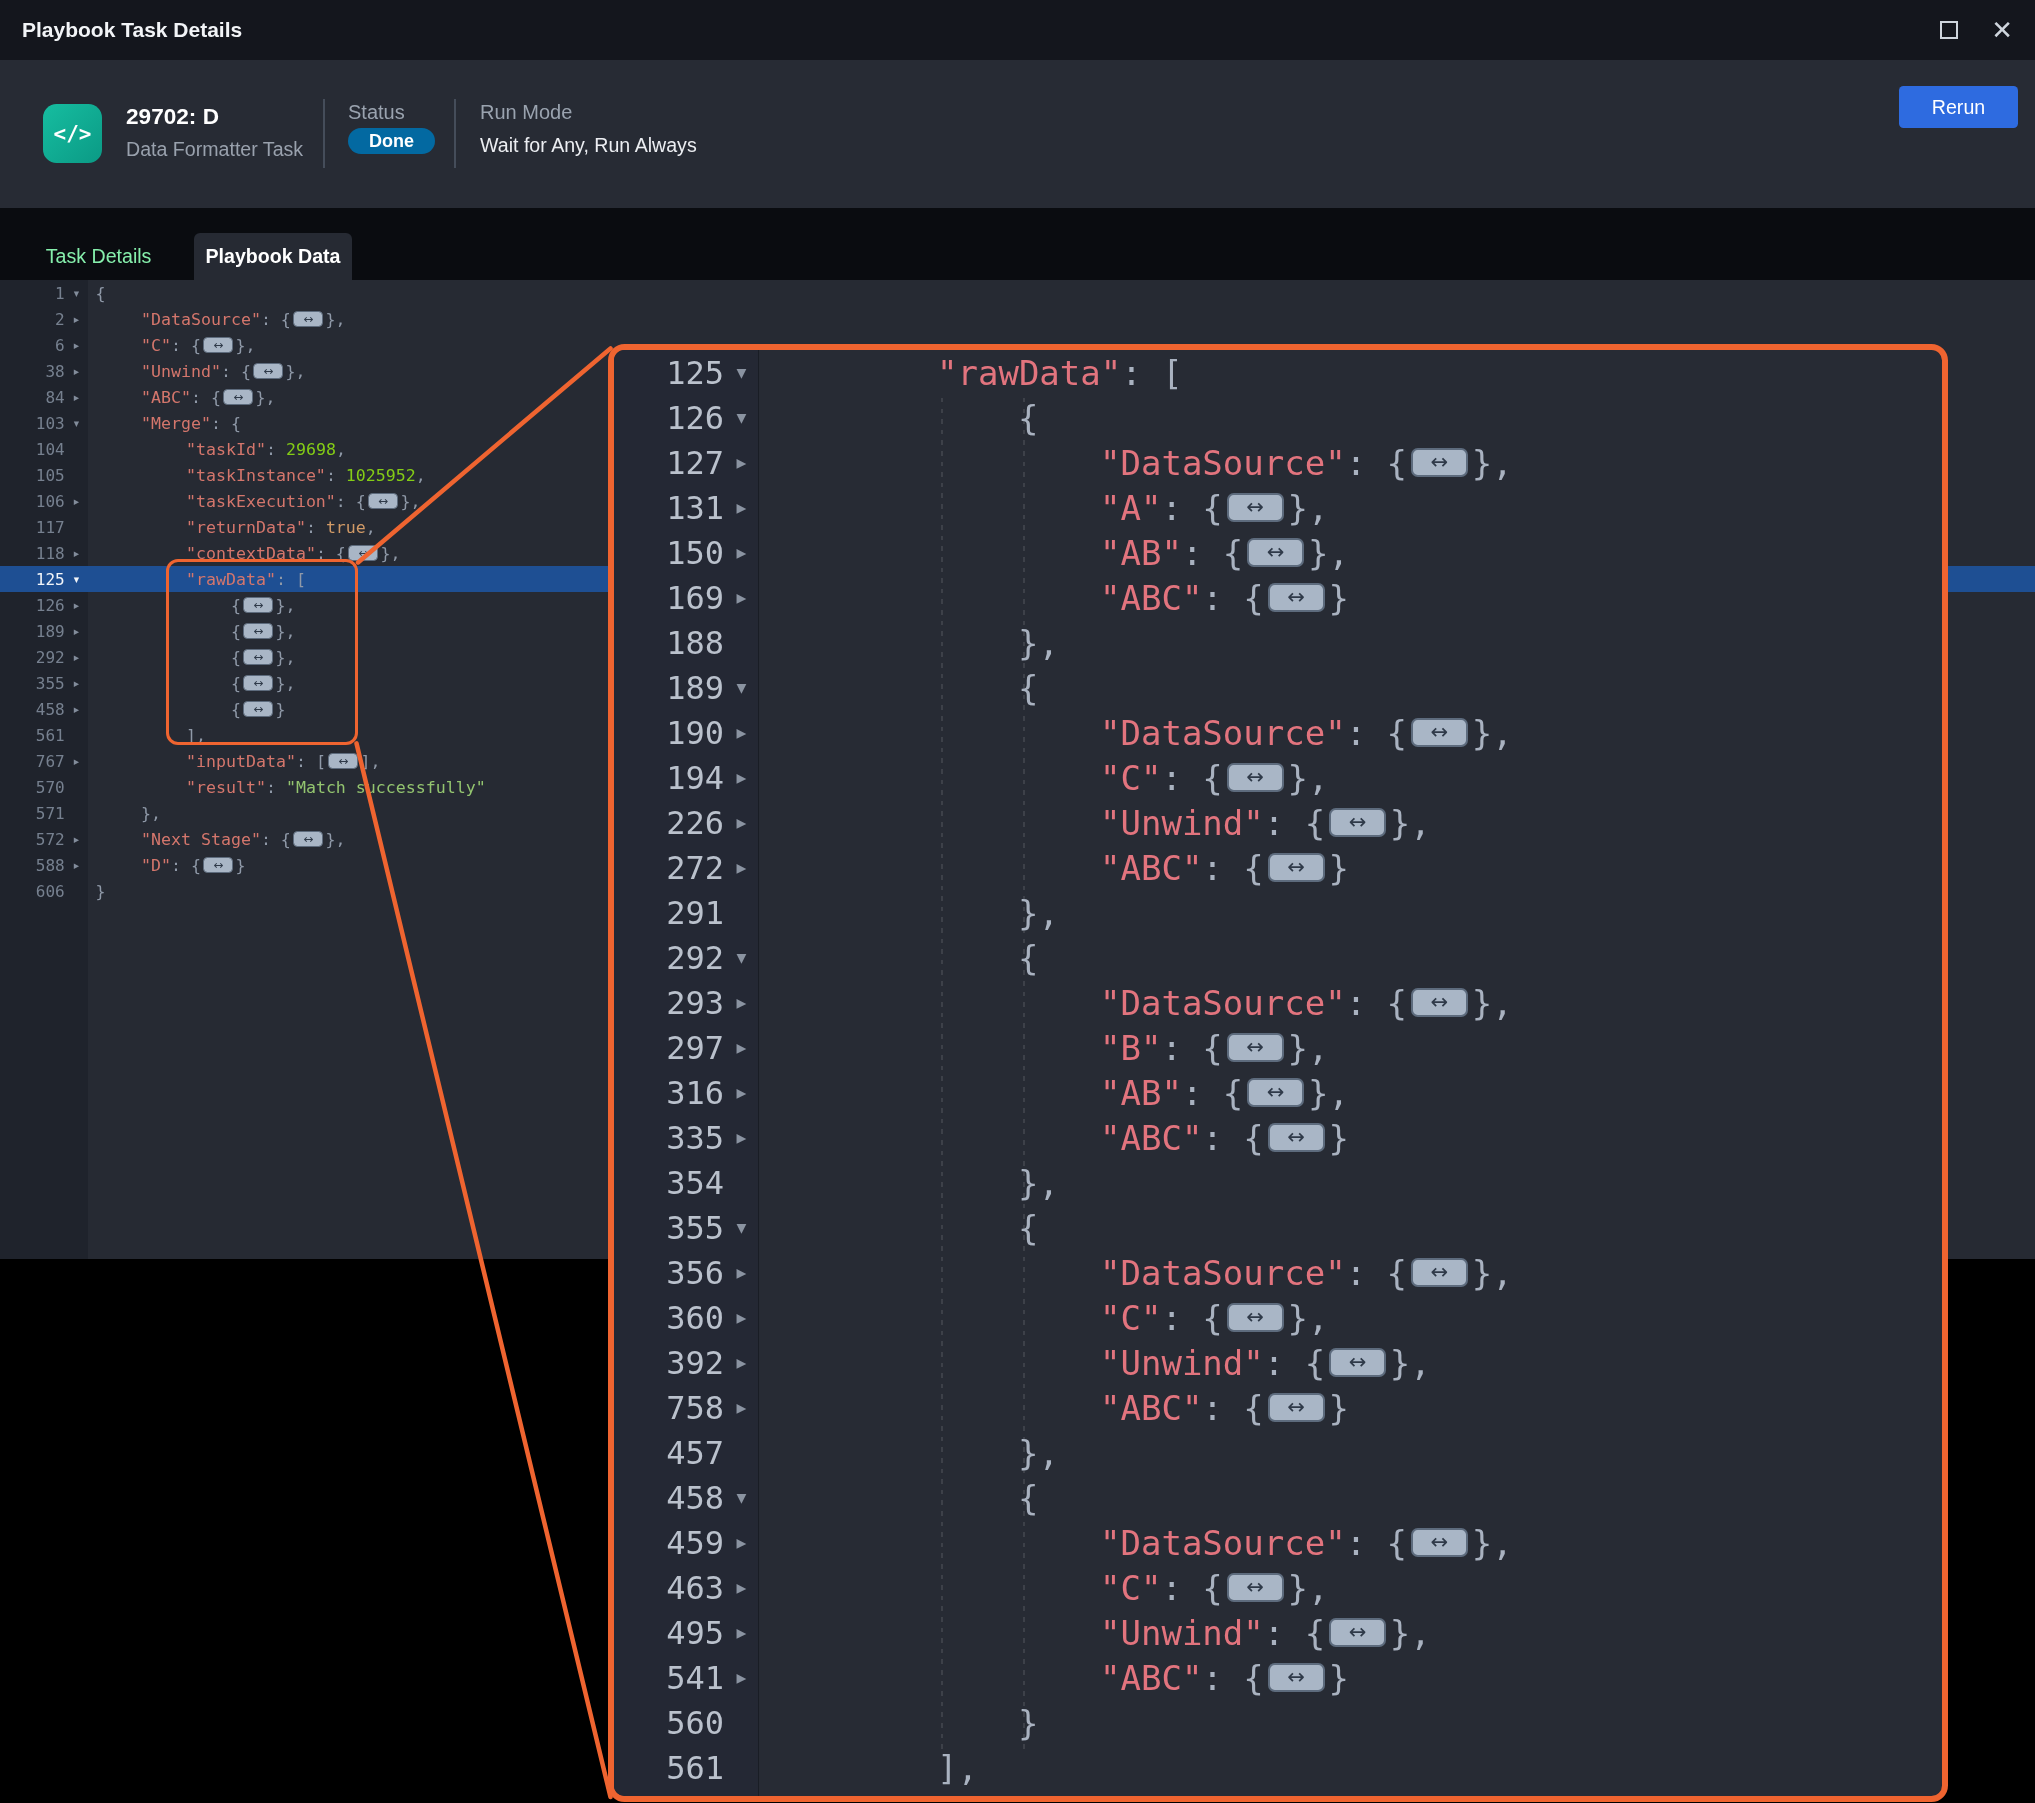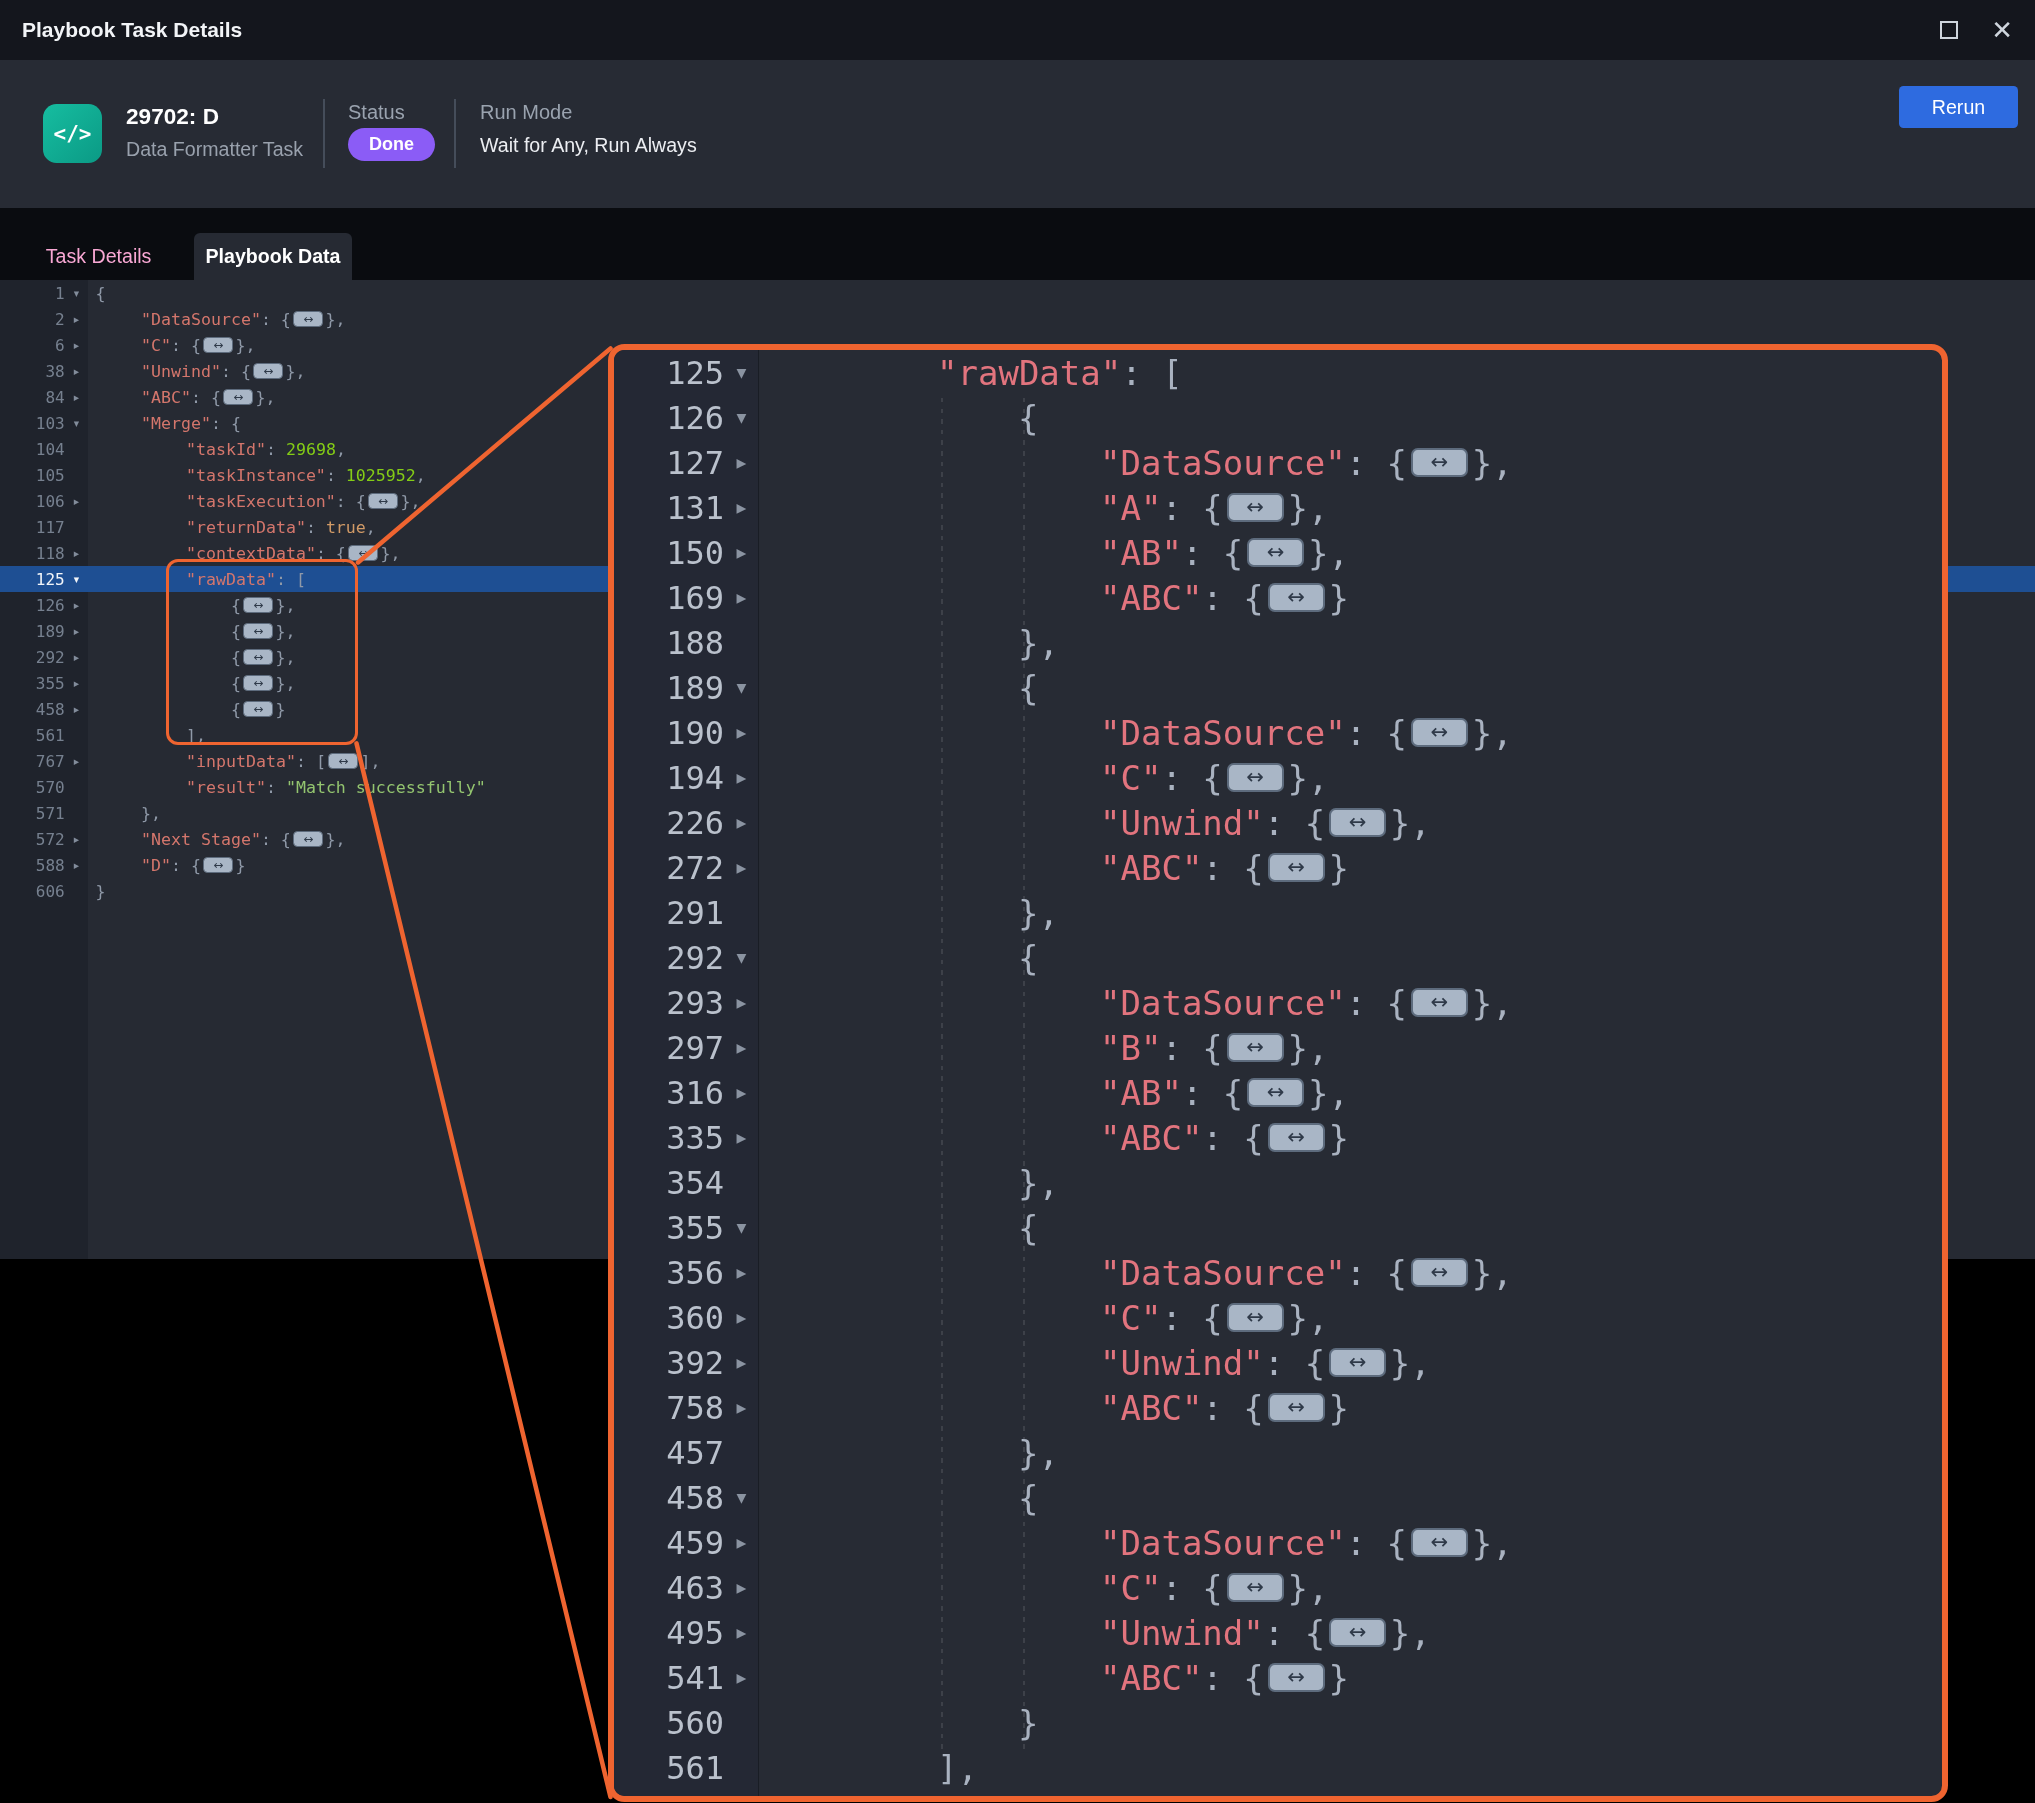--- a/index.html
+++ b/index.html
@@ -25,34 +25,34 @@
     color:#fff; font-family:"DejaVu Sans Mono", monospace; font-size:21px; font-weight:bold;
     display:flex; align-items:center; justify-content:center;
   }
   .task-id { position:absolute; left:126px; top:44px; color:#ffffff; font-size:22.6px; font-weight:bold; }
   .task-type { position:absolute; left:126px; top:78px; color:#99a1ad; font-size:19.6px; }
   .vdiv { position:absolute; top:39px; width:1.5px; height:69px; background:#454d5a; }
   .vdiv.d1 { left:323px; } .vdiv.d2 { left:454px; }
   .hdr-label { position:absolute; top:41px; color:#9aa3af; font-size:20px; }
   .status-label { left:348px; } .runmode-label { left:480px; }
   .badge {
-    position:absolute; left:348px; top:68px; height:33px; padding:0 21px; border-radius:16.6px;
-    background:#8b5cf6; color:#fff; font-size:18px; font-weight:bold;
+    position:absolute; left:348px; top:68px; height:26px; padding:0 21px; border-radius:16.6px;
+    background:#0369a1; color:#fff; font-size:18px; font-weight:bold;
     display:inline-flex; align-items:center; justify-content:center;
   }
   .runmode-value { position:absolute; left:480px; top:74px; color:#eceef2; font-size:19.6px; }
   .rerun-btn {
     position:absolute; left:1899px; top:26px; width:119px; height:42px; border:none; border-radius:4.5px;
     background:#2e6be0; color:#fff; font-size:19.6px; font-family:"Liberation Sans", sans-serif; cursor:pointer;
   }
   
   .tabstrip { position:absolute; left:0; top:208px; width:2035px; height:72px; background:#0a0c10; }
   .tab {
     position:absolute; bottom:0; height:47px; display:flex; align-items:center; justify-content:center;
-    font-size:19.6px; color:#f9a8d4;
+    font-size:19.6px; color:#86efac;
   }
   .tab.t1 { left:19.6px; width:158px; }
   .tab.t2 { left:194px; width:158px; background:#262a33; color:#fff; font-weight:bold; border-radius:6px 6px 0 0; }
   
   .editor { position:absolute; left:0; top:280px; width:2035px; height:979px; background:#262a33; }
   .gutter-bg { position:absolute; left:0; top:0; width:88px; height:979px; background:#1f232c; }
   .tree-rows { position:absolute; left:0; top:0; width:2035px; }
   .trow { display:flex; height:26px; align-items:center; }
   .trow.selected { background:#1e4f93; }
   .trow .gut { width:88px; flex:0 0 88px; display:flex; align-items:center; }

